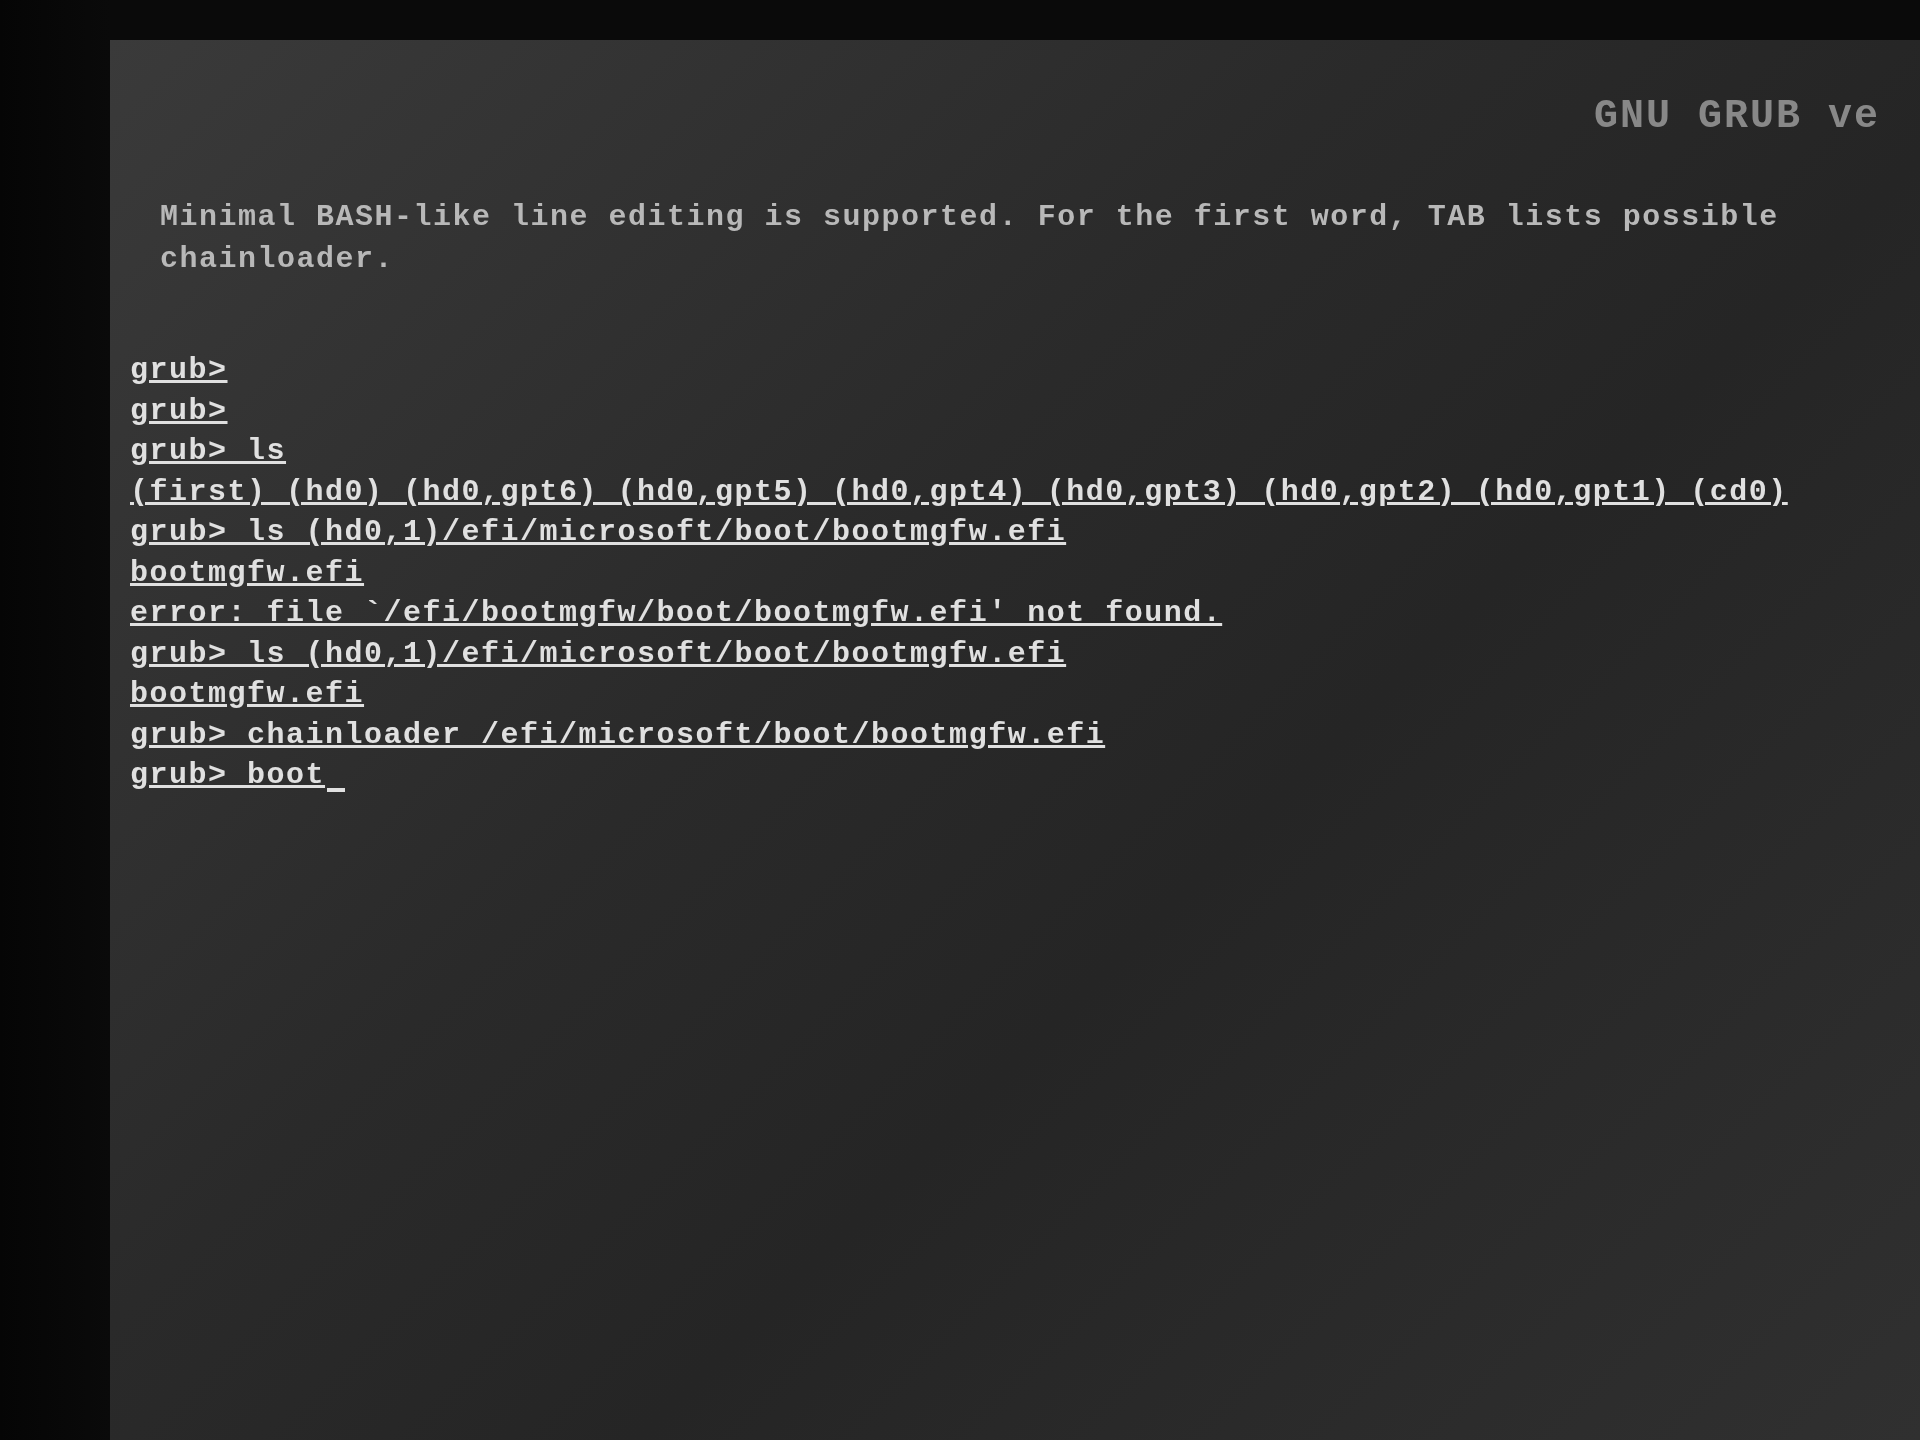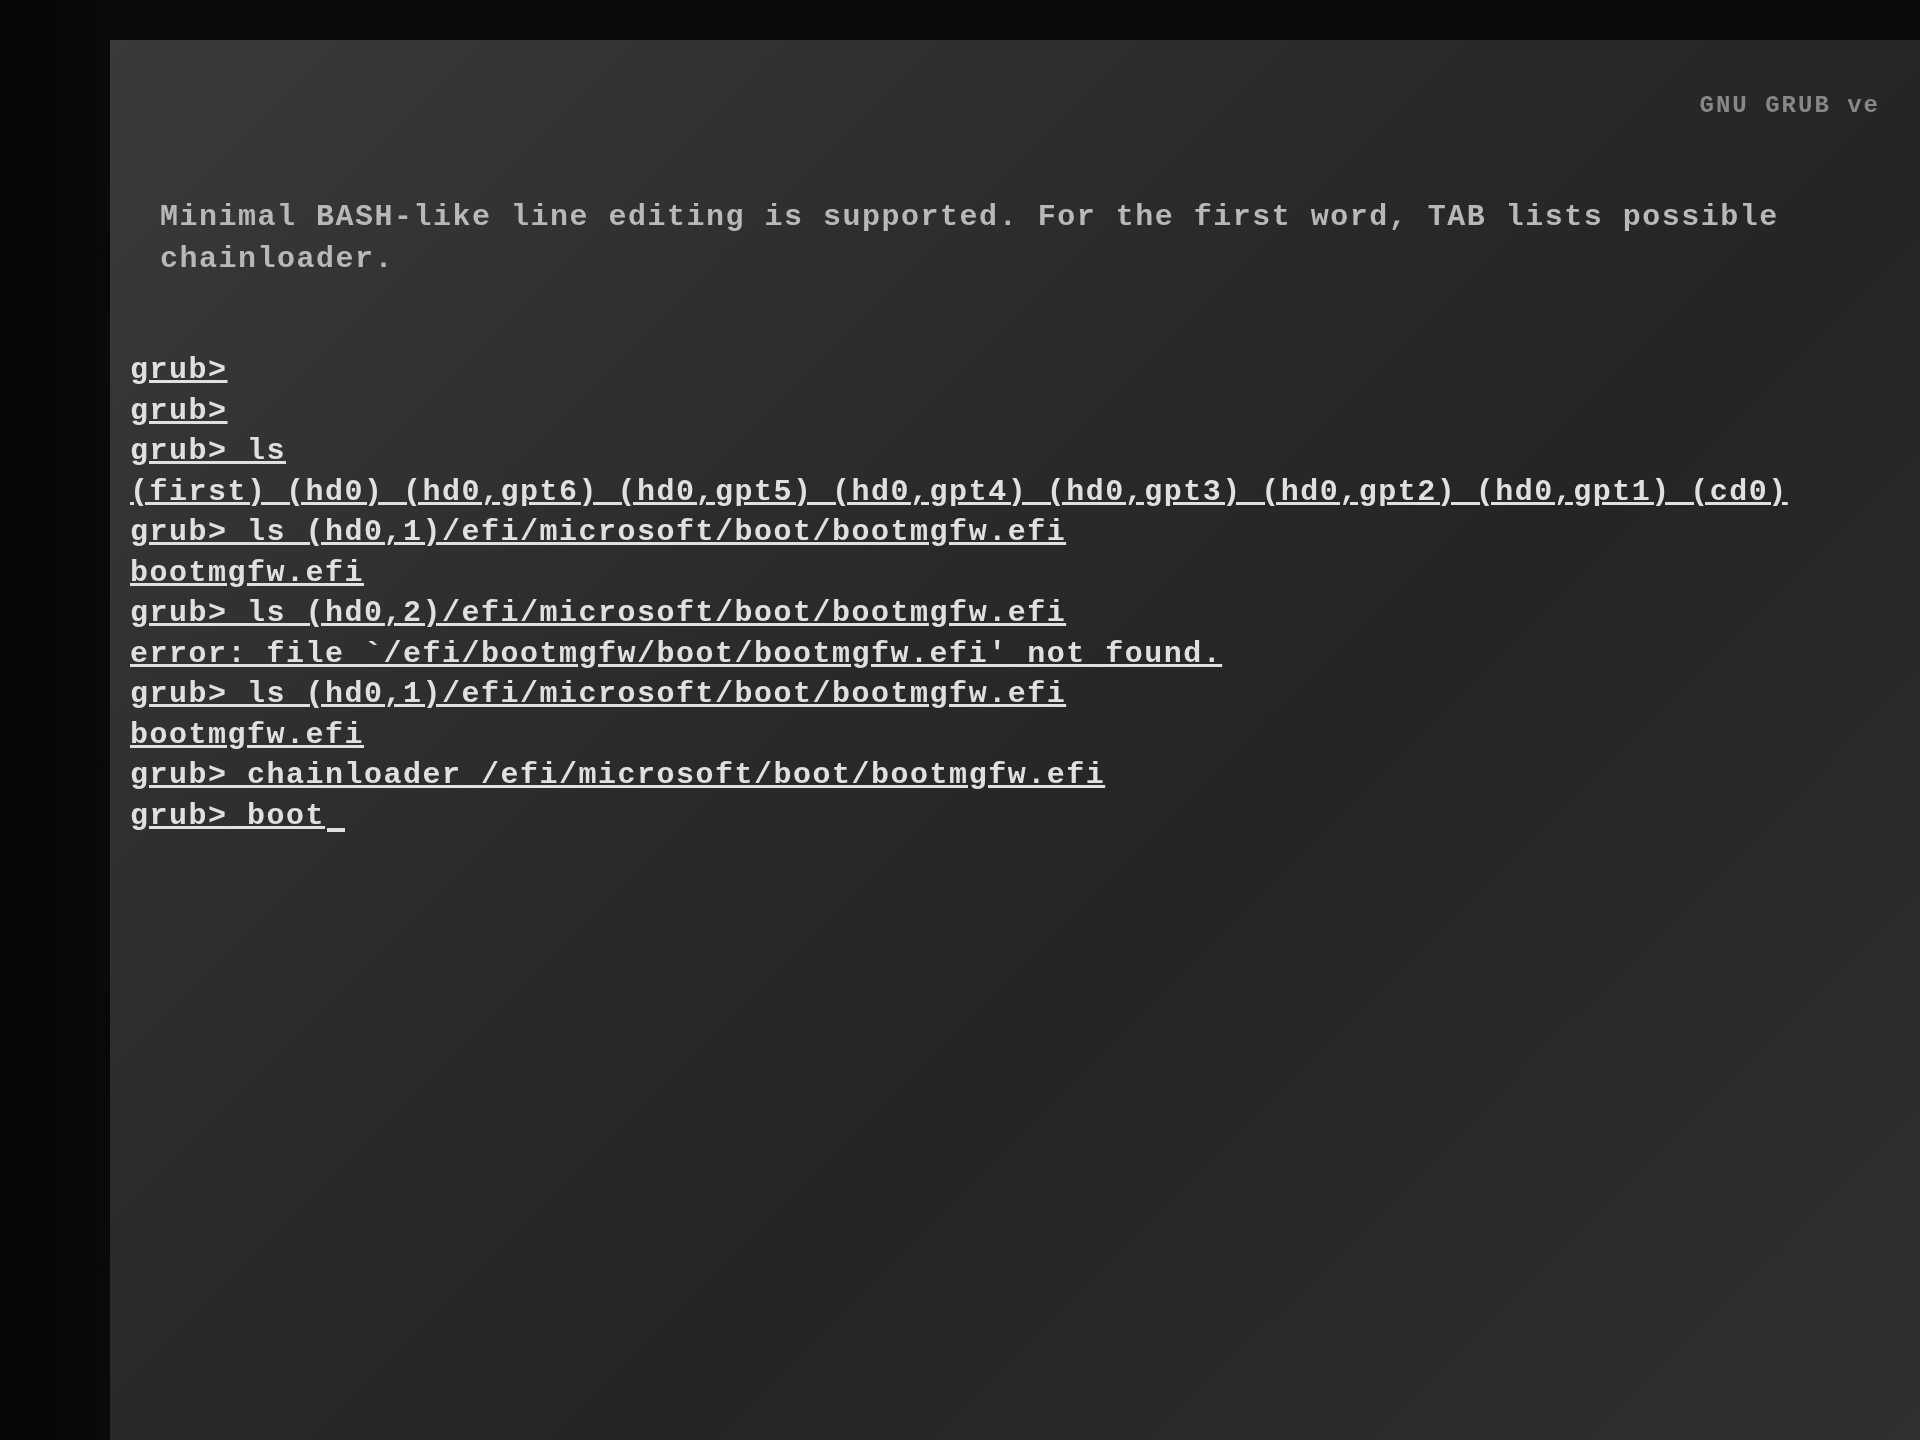--- a/index.html
+++ b/index.html
@@ -28,21 +28,21 @@
       line-height: 1.35;
       letter-spacing: 1.5px;
       font-weight: bold;
       overflow: hidden;
     }
     .header-title {
       position: absolute;
       top: 50px;
       right: 40px;
       color: #888;
-      font-size: 24px;
+      font-size: 40px;
       letter-spacing: 2px;
     }
     .help-text {
       color: #b8b8b8;
       margin-bottom: 70px;
       margin-left: 30px;
       margin-top: 106px;
       line-height: 1.4;
     }
     .terminal-line {
@@ -90,20 +90,19 @@
     <div>chainloader.</div>
   </div>
 
   <div id="terminal-lines">
       <div class="terminal-line">grub&gt;</div>
       <div class="terminal-line">grub&gt;</div>
       <div class="terminal-line">grub&gt; ls</div>
       <div class="terminal-line">(first) (hd0) (hd0,gpt6) (hd0,gpt5) (hd0,gpt4) (hd0,gpt3) (hd0,gpt2) (hd0,gpt1) (cd0)</div>
       <div class="terminal-line">grub&gt; ls (hd0,1)/efi/microsoft/boot/bootmgfw.efi</div>
       <div class="terminal-line">bootmgfw.efi</div>
-      <div class="terminal-line">grub&gt; ls (hd0,2)/efi/microsoft/boot/bootmgfw.efi</div>
       <div class="terminal-line">error: file `/efi/bootmgfw/boot/bootmgfw.efi' not found.</div>
       <div class="terminal-line">grub&gt; ls (hd0,1)/efi/microsoft/boot/bootmgfw.efi</div>
       <div class="terminal-line">bootmgfw.efi</div>
       <div class="terminal-line">grub&gt; chainloader /efi/microsoft/boot/bootmgfw.efi</div>
       <div class="terminal-line">grub&gt; boot<span class="cursor"></span></div>
     </div>
 </div>
 
 </body></html>

